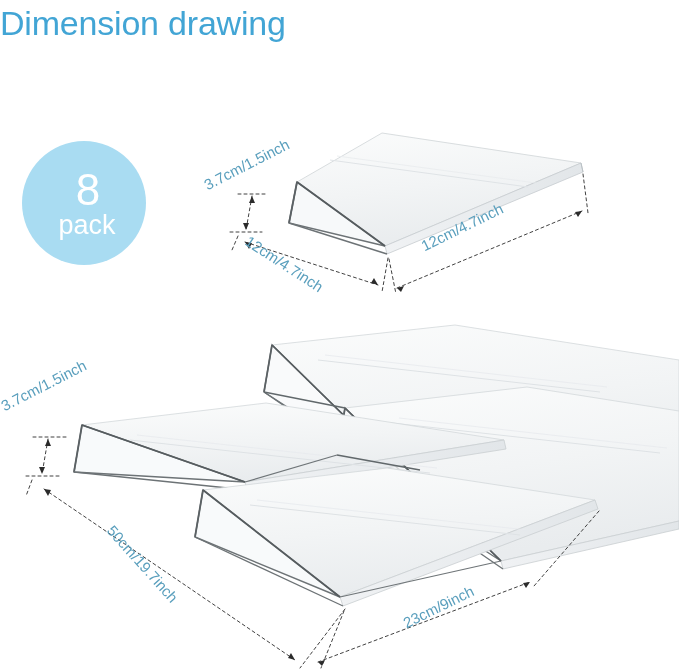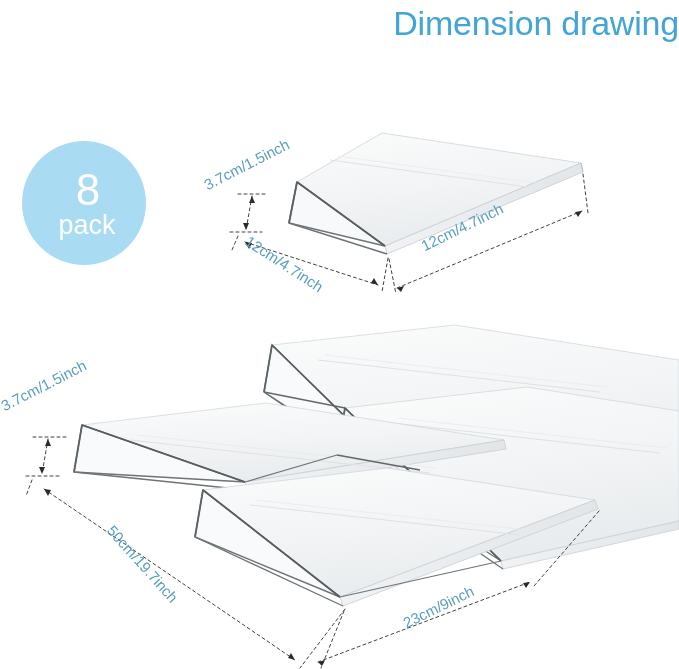--- a/index.html
+++ b/index.html
@@ -14,21 +14,21 @@
     background: #ffffff;
     overflow: hidden;
     font-family: "Liberation Sans", sans-serif;
   }
   
   #title {
     position: absolute;
     left: 0;
     top: 4px;
     width: 679px;
-    text-align: right;
+    text-align: left;
     font-size: 34px;
     font-weight: 400;
     letter-spacing: -0.2px;
     color: #42a5d5;
     white-space: nowrap;
     user-select: none;
   }
   
   #pack-badge {
     position: absolute;

